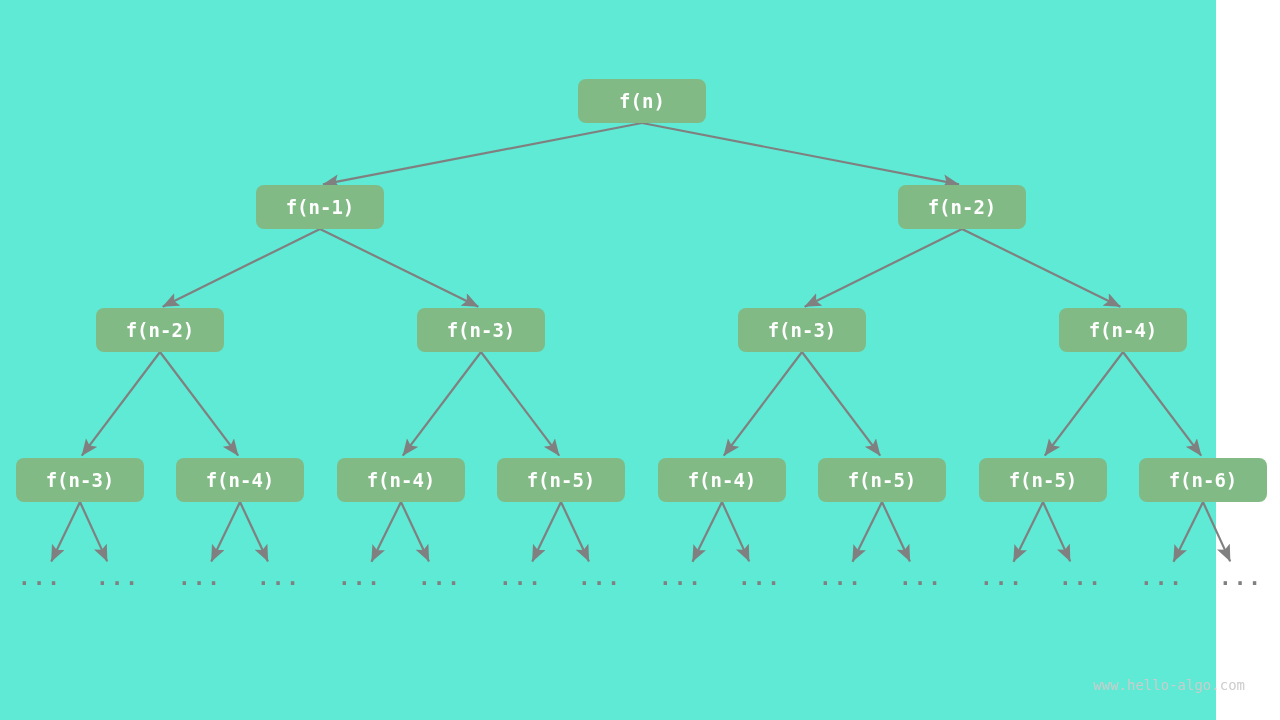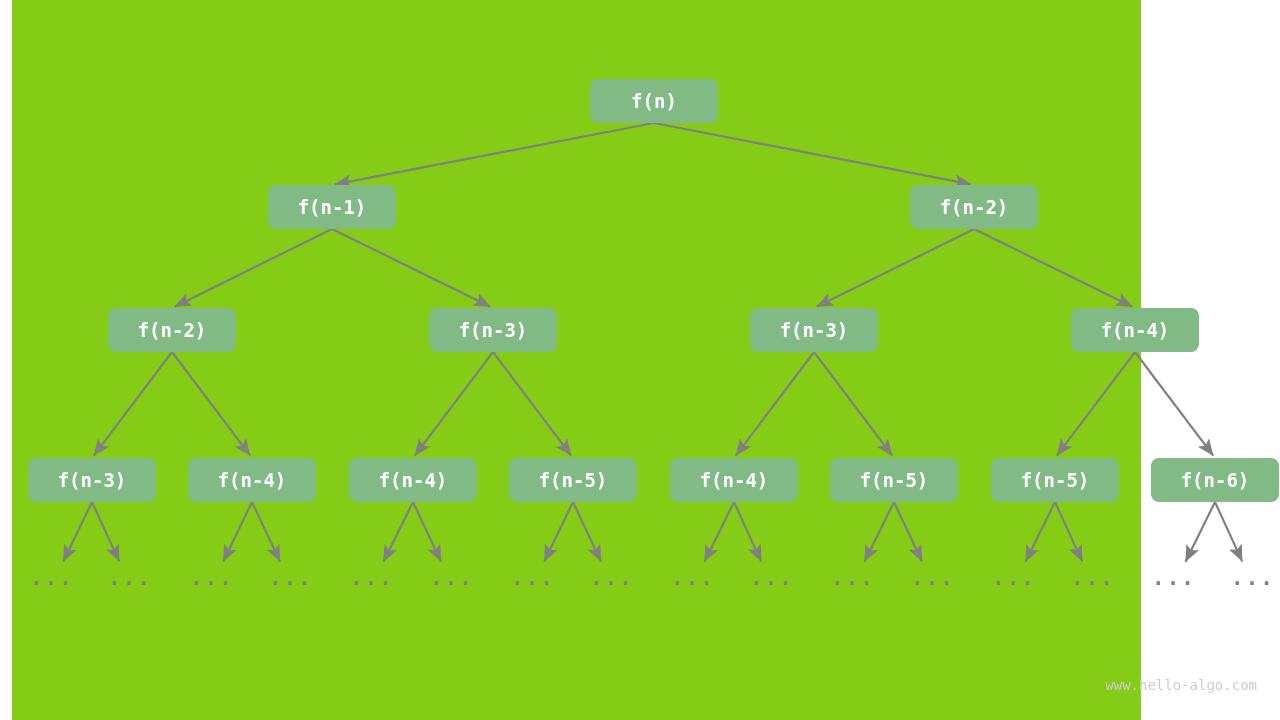--- a/index.html
+++ b/index.html
@@ -8,24 +8,23 @@
     background: #ffffff;
   }
   body {
     width: 1280px;
     height: 720px;
     font-family: "DejaVu Sans Mono", monospace;
     overflow: hidden;
   }
   #canvas {
     position: relative;
-    width: 1129px;
+    width: 1216px;
     height: 720px;
-    background: #84cc16;
-    margin-left: 12px;
+    background: #5eead4;
   }
   svg#tree {
     position: absolute;
     left: 0;
     top: 0;
     width: 1280px;
     height: 720px;
   }
   .node-rect {
     fill: #81ba85;

